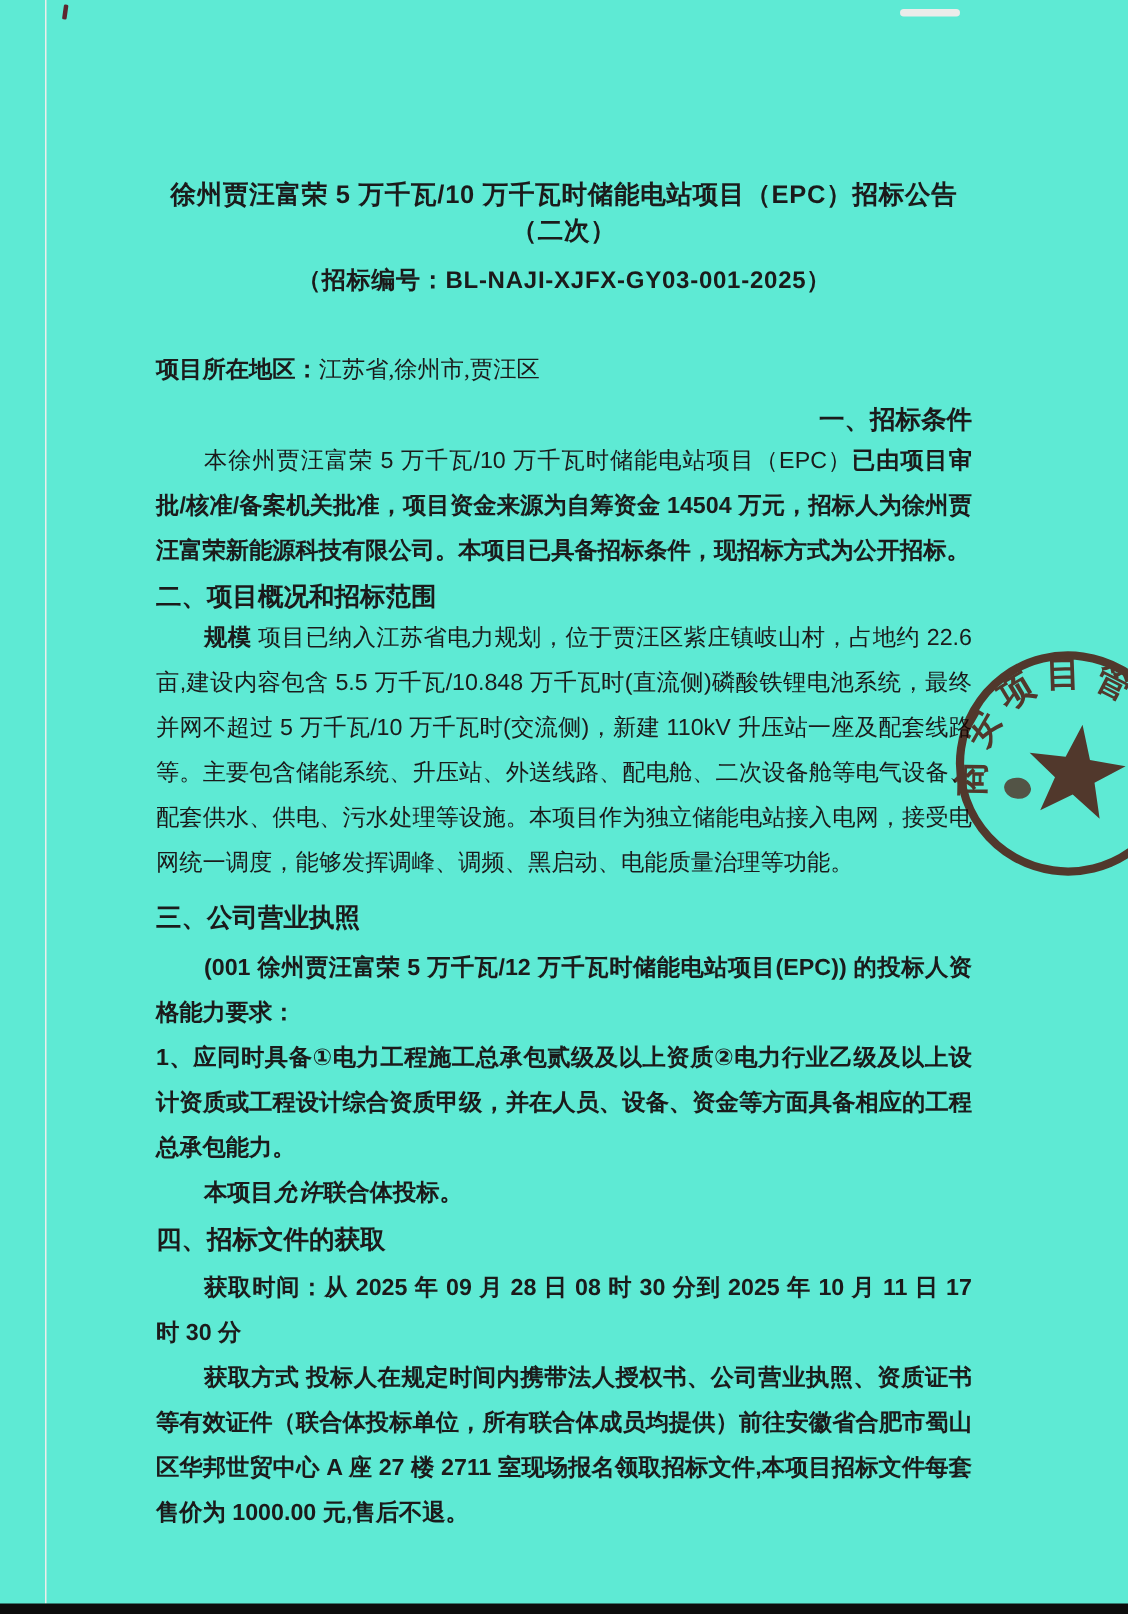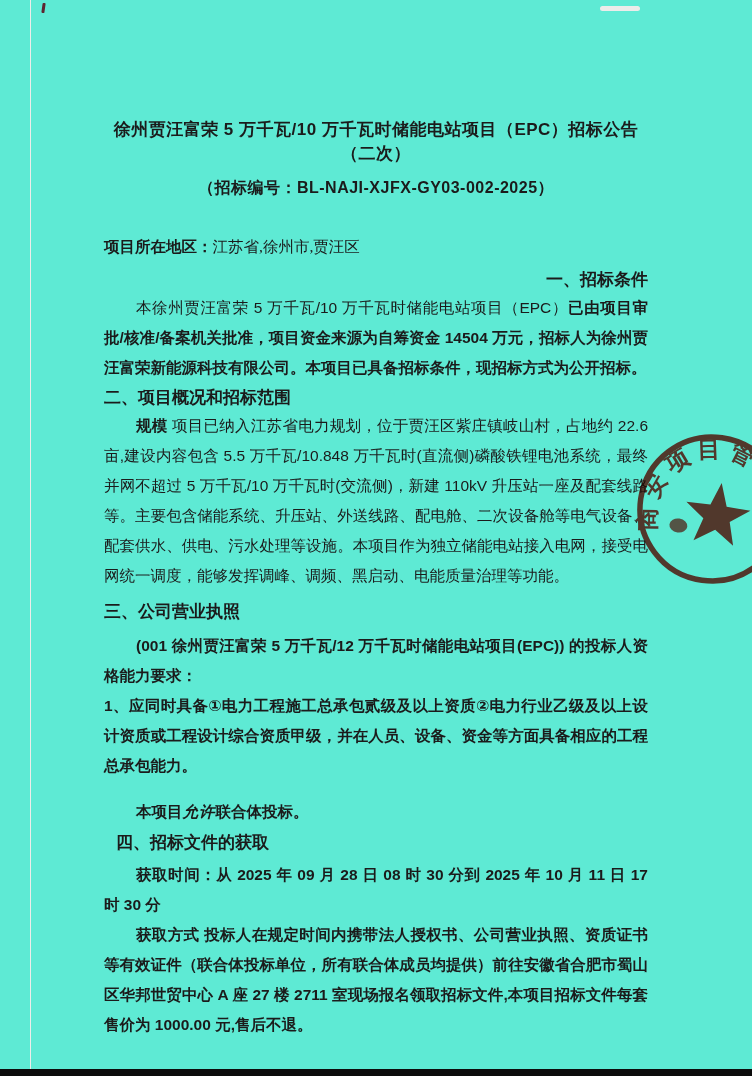--- a/index.html
+++ b/index.html
@@ -41,43 +41,43 @@
   }
   p{font-size:15.5px;line-height:30px;margin:0;text-align:justify;}
   .loc{margin-top:33px;font-family:Liberation Serif, serif;}
   .b{font-weight:bold;}
   .sec-heading{
     font-size:17px;font-weight:bold;line-height:26px;margin:0;
   }
   .h1m{margin-top:5px;text-align:right;}
   .h2m{margin-top:2px;font-family:Liberation Serif, serif;}
   .h3m{margin-top:8px;margin-bottom:6px;}
-  .h4m{margin-top:3px;margin-bottom:4px;margin-left:12px;}
+  .h4m{margin-top:3px;margin-bottom:4px;}
   .indent{text-indent:32px;}
   .semib{font-weight:bold;}
   .ital{font-style:italic;font-weight:bold;letter-spacing:1px;}
-  .jv{margin-top:16px;font-family:Liberation Serif, serif;}
+  .jv{margin-top:0;font-family:Liberation Serif, serif;}
   .seal{
     position:absolute;left:629px;top:426px;width:166px;height:166px;
     opacity:.9;mix-blend-mode:multiply;pointer-events:none;
   }
 </style>
 </head>
 <body>
 
 <div class="page">
 
   <div class="mark-topleft"></div>
   <div class="smudge-topright"></div>
   <div class="edge-line"></div>
 
   <div class="content">
 
     <div class="title">徐州贾汪富荣 5 万千瓦/10 万千瓦时储能电站项目（EPC）招标公告（二次）</div>
-    <div class="subtitle">（招标编号：BL-NAJI-XJFX-GY03-002-2025）</div>
+    <div class="subtitle">（招标编号：BL-NAJI-XJFX-GY03-001-2025）</div>
 
     <p class="loc">
       <span class="b">项目所在地区：</span><span>江苏省,徐州市,贾汪区</span>
     </p>
 
     <div class="sec-heading h1m">一、招标条件</div>
     <p class="indent">
       <span>本徐州贾汪富荣 5 万千瓦/10 万千瓦时储能电站项目（EPC）</span><span class="b">已由项目审批/核准/备案机关批准，项目资金来源为自筹资金 14504 万元，招标人为徐州贾汪富荣新能源科技有限公司。本项目已具备招标条件，现招标方式为公开招标。</span>
     </p>
 

